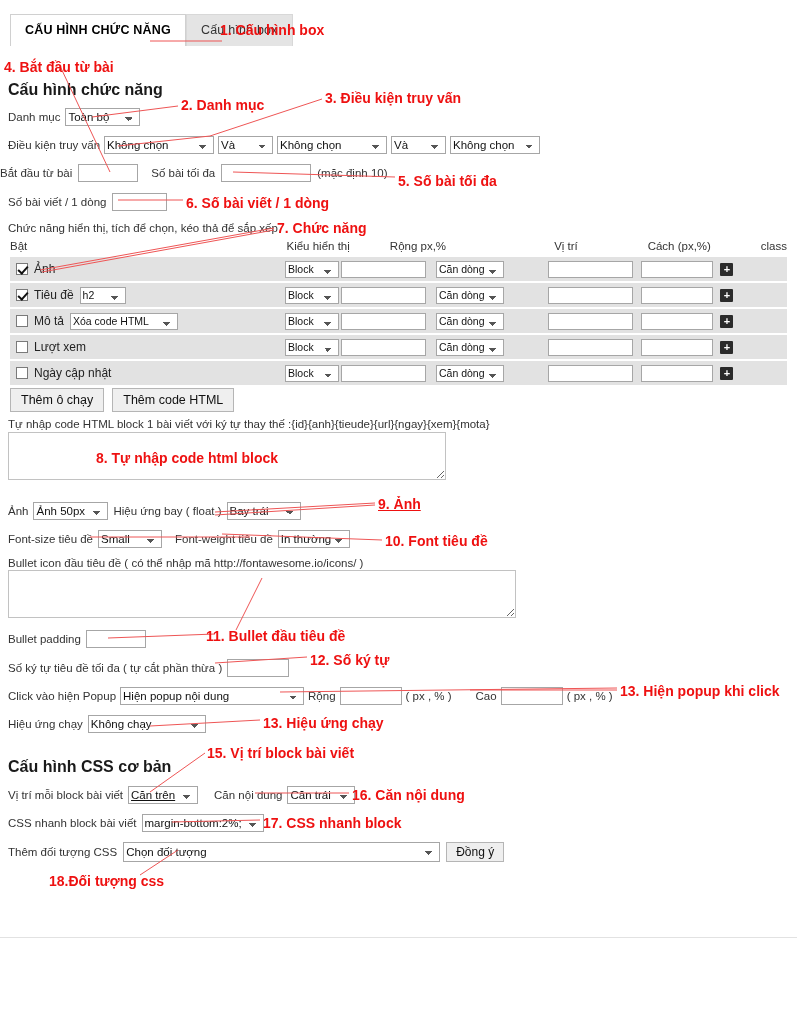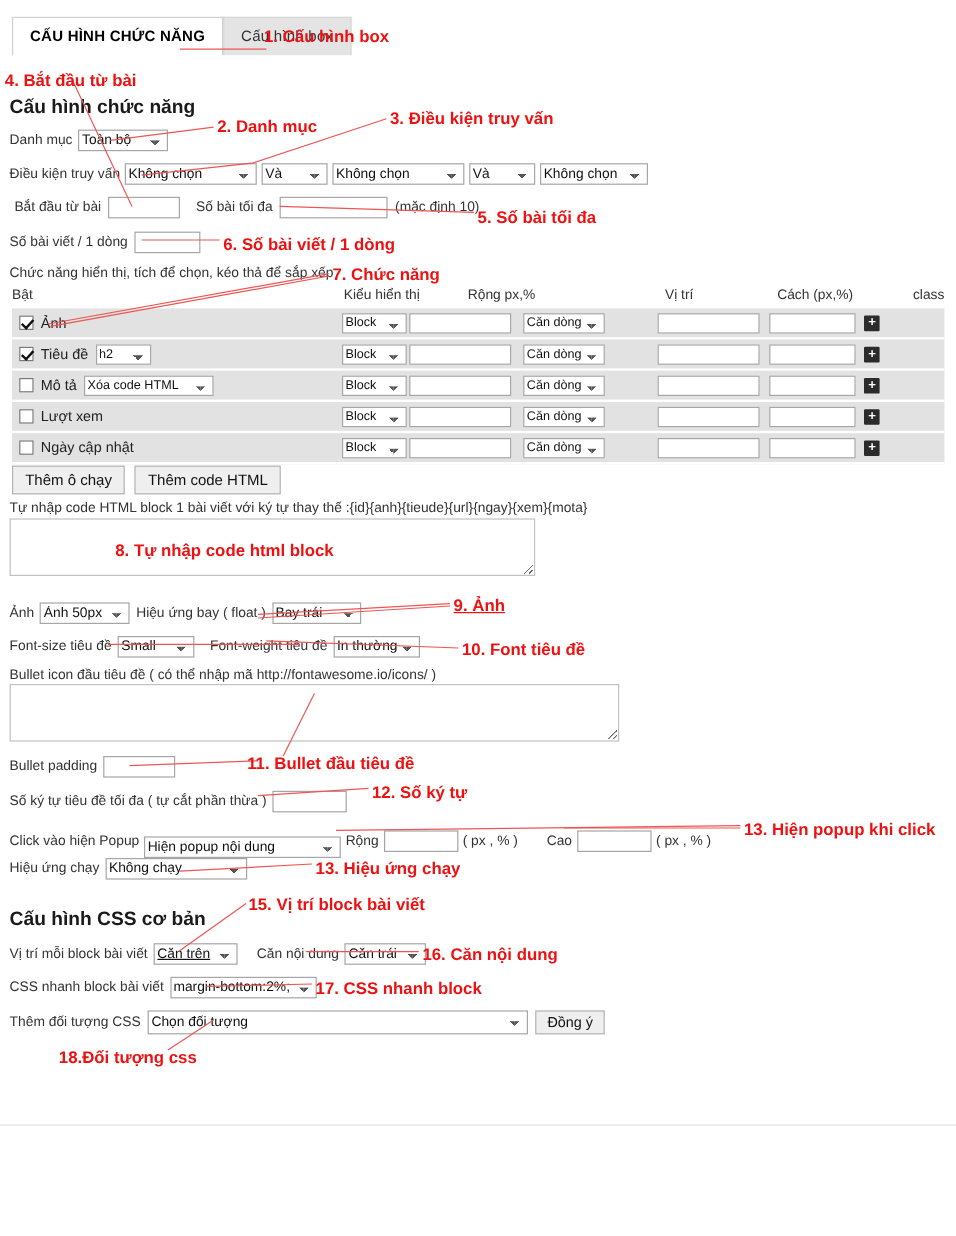--- a/index.html
+++ b/index.html
@@ -137,21 +137,21 @@
 
 <div class="row" style="left:8px;top:136px;gap:4px;">
   <span class="lbl">Điều kiện truy vấn</span>
   <select style="width:110px;"><option>Không chọn</option></select>
   <select style="width:55px;"><option>Và</option></select>
   <select style="width:110px;"><option>Không chọn</option></select>
   <select style="width:55px;"><option>Và</option></select>
   <select style="width:90px;"><option>Không chọn</option></select>
 </div>
 
-<div class="row" style="left:12px;top:164px;gap:6px;">
+<div class="row" style="left:0;top:164px;gap:6px;">
   <span class="lbl">Bắt đầu từ bài</span>
   <input type="text" style="width: 60px;" value="">
   <span class="lbl" style="margin-left:7px;">Số bài tối đa</span>
   <input type="text" style="width: 90px;" value="">
   <span class="lbl">(mặc định 10)</span>
 </div>
 
 <div class="row" style="left:8px;top:193px;gap:6px;">
   <span class="lbl">Số bài viết / 1 dòng</span>
   <input type="text" style="width: 55px;" value="">
@@ -317,21 +317,21 @@
   <input type="text" style="width: 60px;" value="">
 </div>
 
 <div class="row" style="left:8px;top:659px;gap:5px;">
   <span class="lbl">Số ký tự tiêu đề tối đa ( tự cắt phần thừa )</span>
   <input type="text" style="width: 62px;" value="">
 </div>
 
 <div class="row" style="left:8px;top:687px;gap:4px;">
   <span class="lbl">Click vào hiện Popup</span>
-  <select style="width:164px;margin-top:10px;"><option>Hiện popup nội dung</option></select>
+  <select style="width:184px;"><option>Hiện popup nội dung</option></select>
   <span class="lbl">Rộng</span>
   <input type="text" style="width: 62px;" value="">
   <span class="lbl">( px , % )</span>
   <span class="lbl" style="margin-left:20px;">Cao</span>
   <input type="text" style="width: 62px;" value="">
   <span class="lbl">( px , % )</span>
 </div>
 
 <div class="row" style="left:8px;top:715px;gap:5px;">
   <span class="lbl">Hiệu ứng chạy</span>

